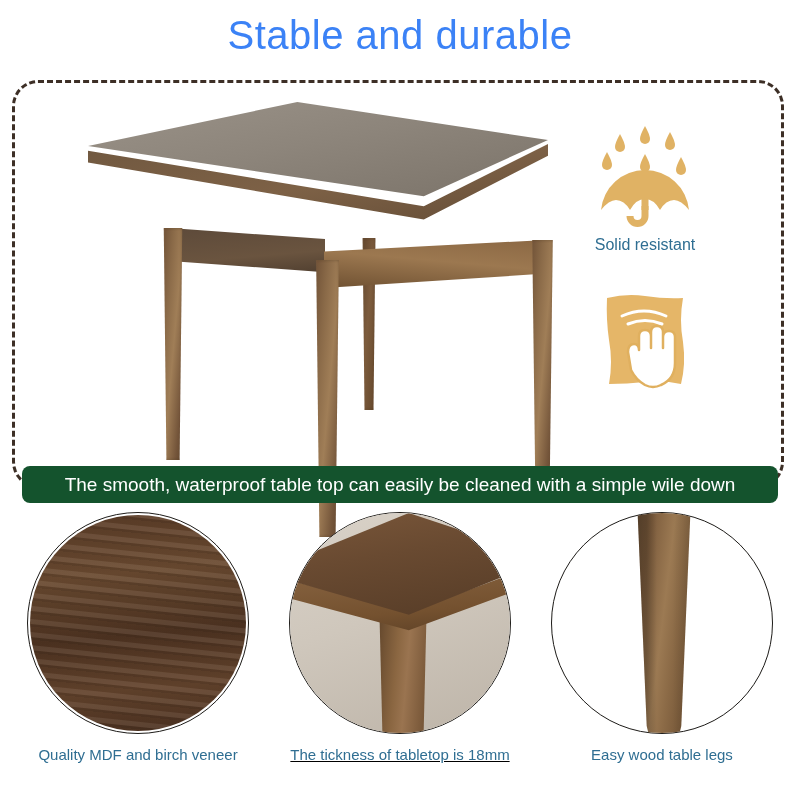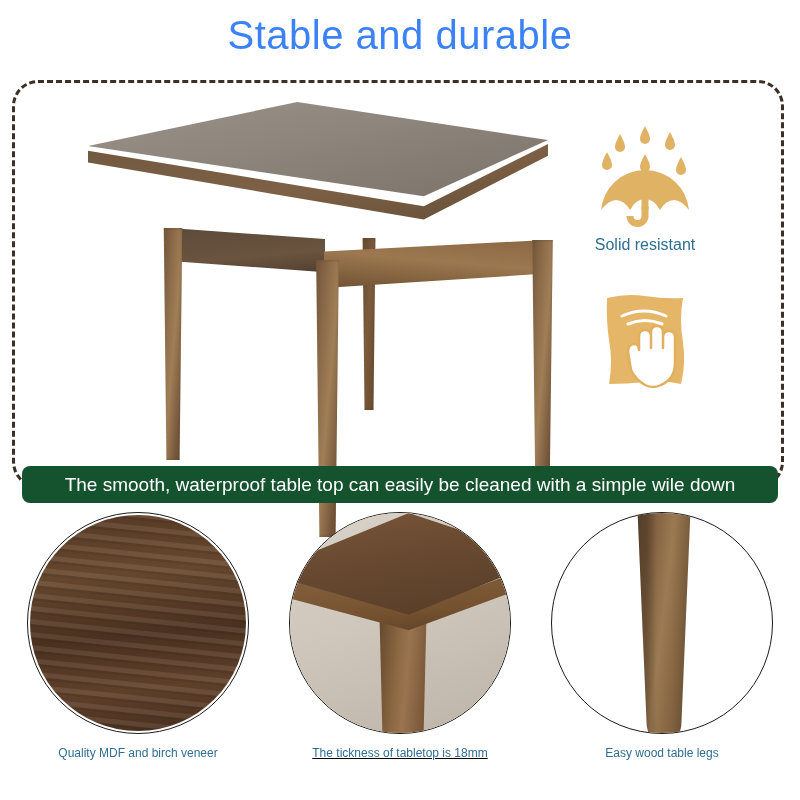--- a/index.html
+++ b/index.html
@@ -155,21 +155,21 @@
     margin: 0 auto;
     border-radius: 50%;
     border: 1.5px solid #1d1b18;
     overflow: hidden;
     position: relative;
     background: #ffffff;
     box-sizing: border-box;
   }
   .detail-caption {
     margin-top: 12px;
-    font-size: 12px;
+    font-size: 15px;
     color: #2f6e92;
     white-space: nowrap;
   }
 
   
   #circle-wood-fill {
     position: absolute;
     inset: 2px;
     border-radius: 50%;
     background:

